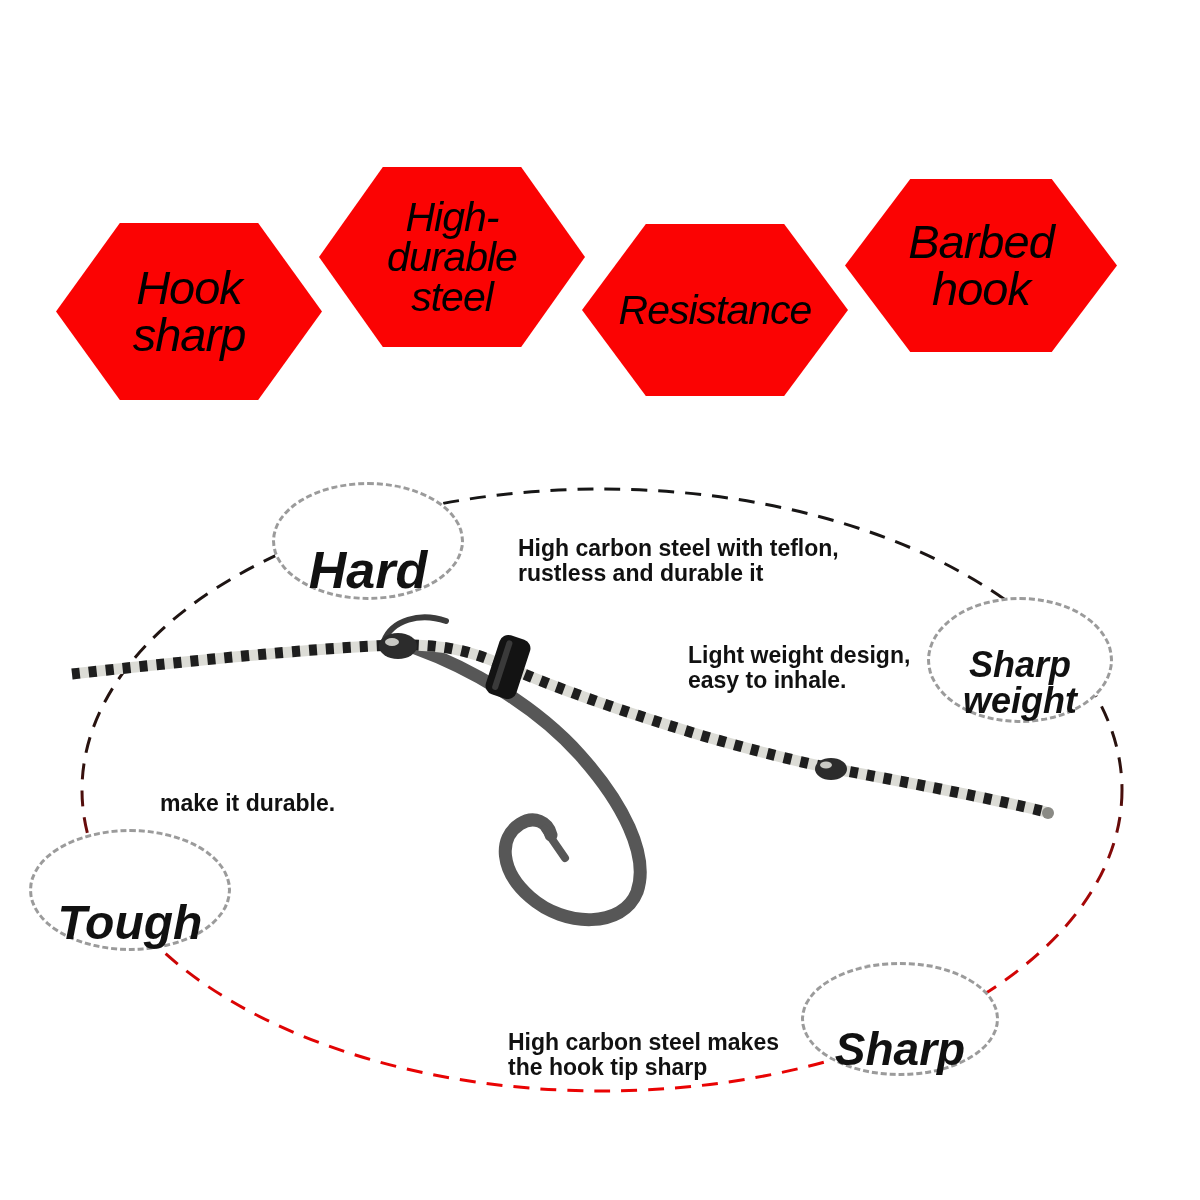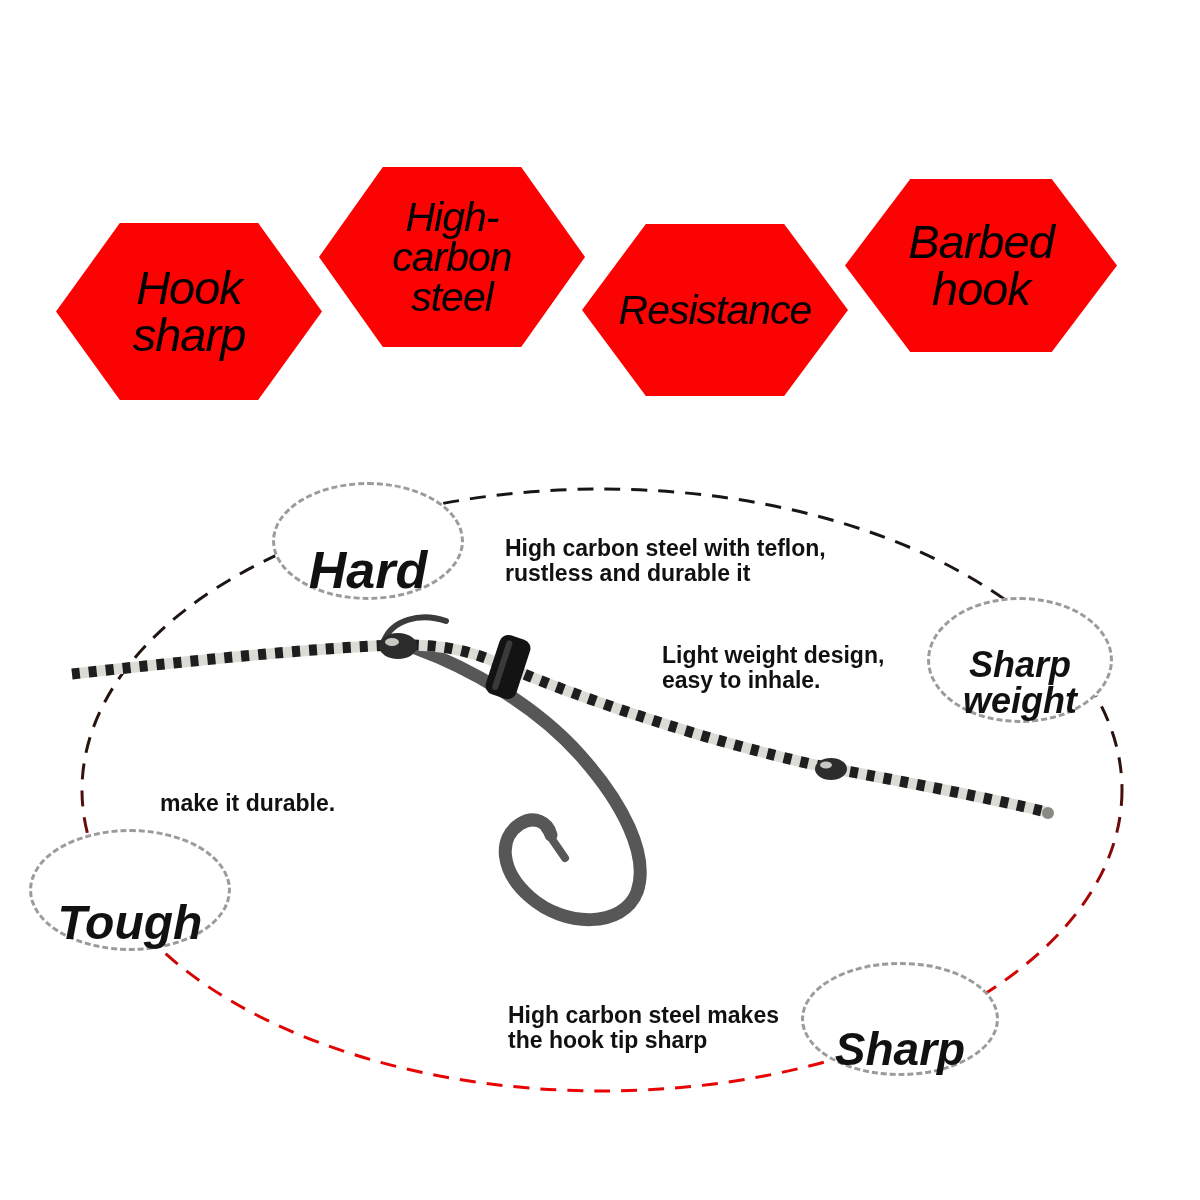--- a/index.html
+++ b/index.html
@@ -43,42 +43,42 @@
   #oval-tough{left:29px;top:829px;width:202px;height:122px;font-size:48px}
   #oval-sharp{left:801px;top:962px;width:198px;height:114px;font-size:46px}
   .oval span{display:block}
 
   
   .desc{
     position:absolute;z-index:2;
     font-weight:bold;font-size:23px;line-height:1.1;
     color:var(--desc-text,#111);white-space:nowrap;
   }
-  #desc-hard{left:505px;top:536px}
-  #desc-light{left:662px;top:643px}
+  #desc-hard{left:518px;top:536px}
+  #desc-light{left:688px;top:643px}
   #desc-tough{left:160px;top:791px}
-  #desc-sharp{left:508px;top:1003px}
+  #desc-sharp{left:508px;top:1030px}
 
   svg.art{position:absolute;left:0;top:0;z-index:1}
 </style>
 </head>
 <body>
 
 <div class="canvas">
 
   <div class="hex" id="hex1">
     <div class="hex-text">
       <span>Hook</span>
       <span>sharp</span>
     </div>
   </div>
   <div class="hex" id="hex2">
     <div class="hex-text">
       <span>High-</span>
-      <span>carbon</span>
+      <span>durable</span>
       <span>steel</span>
     </div>
   </div>
   <div class="hex" id="hex4">
     <div class="hex-text">
       <span>Barbed</span>
       <span>hook</span>
     </div>
   </div>
   <div class="hex" id="hex3">

